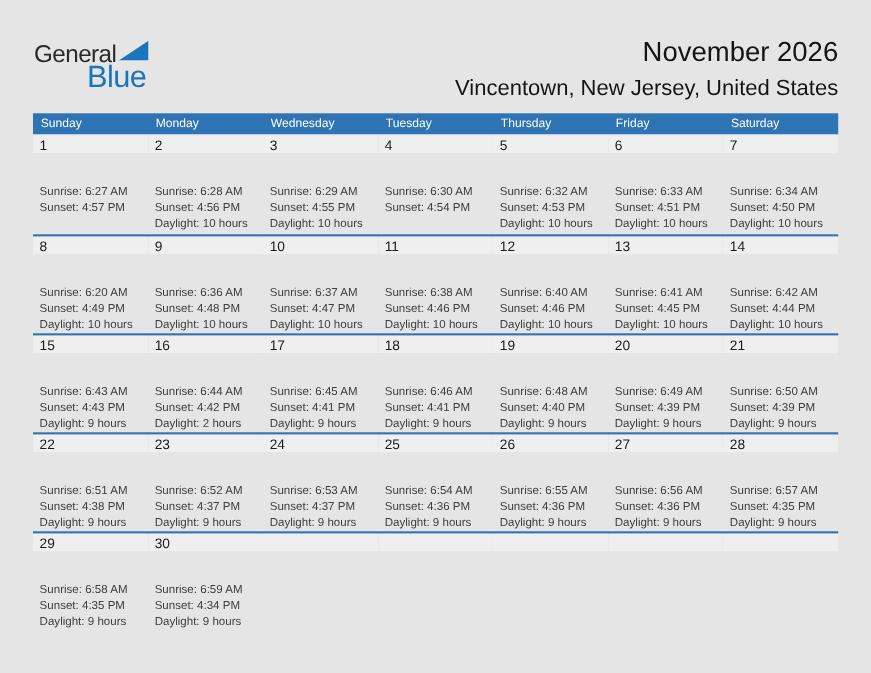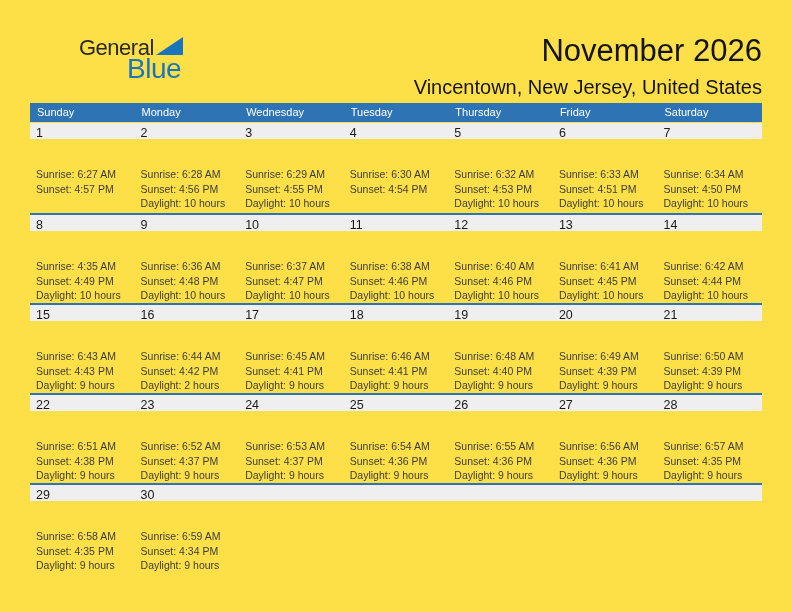--- a/index.html
+++ b/index.html
@@ -1,31 +1,31 @@
 <!DOCTYPE html>
 <html><head>
 <meta charset="utf-8">
 <style>
   * { margin: 0; padding: 0; box-sizing: border-box; }
   html, body { width: 792px; height: 612px; background: #ffffff; overflow: hidden; }
   body { font-family: "Liberation Sans", "DejaVu Sans", sans-serif; color: #1a1a1a; }
 
-  .page { position: relative; width: 792px; height: 612px; background: #fde047; padding-left: 48px; }
+  .page { position: relative; width: 792px; height: 612px; background: #e5e5e5; }
 
   
   .topbar { position: relative; height: 103px; }
 
   .logo { position: absolute; left: 31px; top: 36px; line-height: 1; }
   .logo-line1 { display: flex; align-items: flex-end; }
   .logo-general { font-size: 22px; letter-spacing: -0.5px; color: #2b2829; }
   .logo-triangle { display: inline-block; margin-left: 2px; margin-bottom: 1px; }
   .logo-blue { font-size: 28px; letter-spacing: -0.5px; color: #1b75bc; margin-left: 48px; margin-top: -4px; }
 
   .titles { position: absolute; right: 30px; top: 33px; text-align: right; }
-  .title { font-size: 31px; color: #141414; }
+  .title { font-size: 25px; color: #141414; }
   .subtitle { font-size: 20px; color: #141414; margin-top: 7px; }
 
   
   .calendar { position: absolute; left: 30px; top: 103px; width: 732px; }
 
   .dow-row { display: flex; background: #2e74b5; height: 19px; justify-content: center; }
   .dow-cell { flex: 1 1 0; font-size: 11px; color: #ffffff; line-height: 19px; padding-left: 7px;
               overflow: hidden; white-space: nowrap; }
 
   .week-row { display: flex; height: 90px; }
@@ -125,21 +125,21 @@
               <div class="line">Sunrise: 6:34 AM</div>
               <div class="line">Sunset: 4:50 PM</div>
               <div class="line">Daylight: 10 hours and 16 minutes.</div>
             </div>
           </div>
         </div>
         <div class="week-row">
           <div class="day-cell">
             <div class="day-band"><span>8</span></div>
             <div class="day-body">
-              <div class="line">Sunrise: 4:35 AM</div>
+              <div class="line">Sunrise: 6:20 AM</div>
               <div class="line">Sunset: 4:49 PM</div>
               <div class="line">Daylight: 10 hours and 14 minutes.</div>
             </div>
           </div>
           <div class="day-cell">
             <div class="day-band"><span>9</span></div>
             <div class="day-body">
               <div class="line">Sunrise: 6:36 AM</div>
               <div class="line">Sunset: 4:48 PM</div>
               <div class="line">Daylight: 10 hours and 12 minutes.</div>

